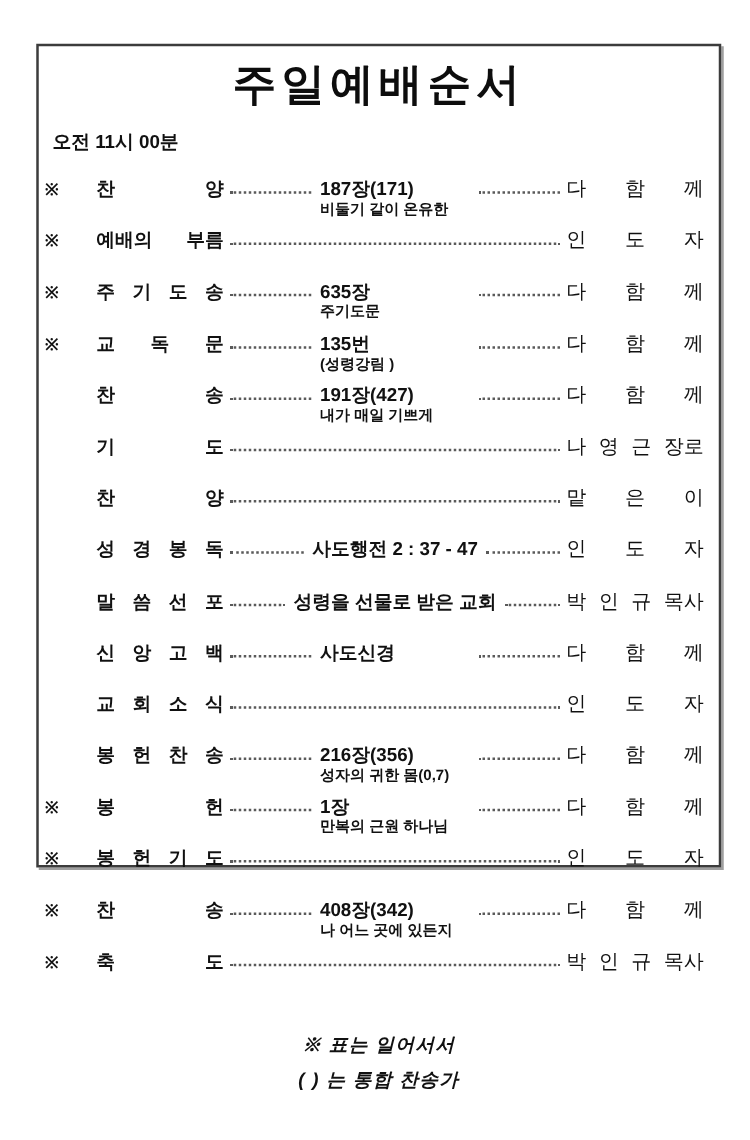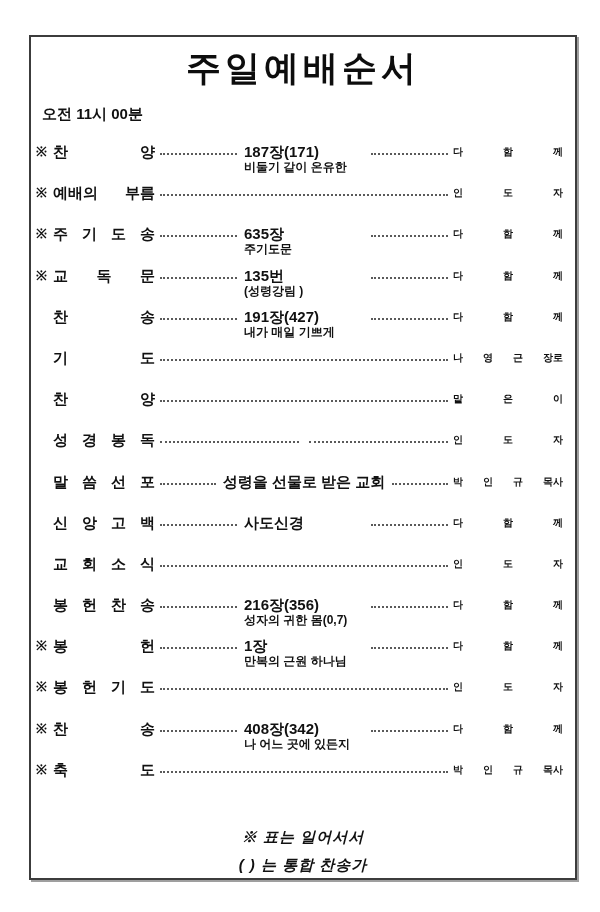--- a/index.html
+++ b/index.html
@@ -14,21 +14,21 @@
     width: 600px;
     height: 912px;
     background: #ffffff;
     overflow: hidden;
   }
   .page {
     position: absolute;
     left: 29px;
     top: 35px;
     width: 548px;
-    height: 845px;
+    height: 659px;
     box-sizing: border-box;
     border: 2px solid #3c3c3c;
     box-shadow: 2px 2px 0 rgba(80,80,80,0.55);
     background: #ffffff;
   }
   .title {
     margin-top: 10px;
     text-align: center;
     font-size: 35px;
     font-weight: 900;
@@ -61,20 +61,21 @@
     flex: 0 0 auto;
   }
   .label {
     width: 102px;
     flex: 0 0 auto;
     font-size: 15px;
     font-weight: bold;
     line-height: 18px;
     text-align: justify;
     text-align-last: justify;
+    margin-left: 24px;
   }
   .leader-line {
     flex: 1 1 auto;
     min-width: 12px;
     height: 10px;
     border-bottom: 2px dotted #5a5a5a;
     margin: 0 5px;
   }
   .center {
     flex: 0 0 auto;
@@ -91,22 +92,22 @@
   }
   .csub {
     display: block;
     font-size: 12px;
     font-weight: bold;
     line-height: 15px;
   }
   .right {
     width: 110px;
     flex: 0 0 auto;
-    font-size: 10px;
-    font-weight: bold;
+    font-size: 16px;
+    font-weight: normal;
     line-height: 18px;
     text-align: justify;
     text-align-last: justify;
   }
   .footer {
     margin-top: 21px;
     text-align: center;
     font-size: 15px;
     font-weight: bold;
     font-style: italic;
@@ -196,20 +197,24 @@
     <span class="label">찬 양</span>
     <span class="leader-line"></span>
 
     <span class="right">맡 은 이</span>
   </div>
 
   <div class="row">
     <span class="marker"></span>
     <span class="label">성 경 봉 독</span>
     <span class="leader-line"></span>
+    <span class="center">
+      <span class="cmain">사도행전 2 : 37 - 47</span>
+
+    </span>
     <span class="leader-line"></span>
     <span class="right">인 도 자</span>
   </div>
 
   <div class="row">
     <span class="marker"></span>
     <span class="label">말 씀 선 포</span>
     <span class="leader-line"></span>
     <span class="center">
       <span class="cmain">성령을 선물로 받은 교회</span>

